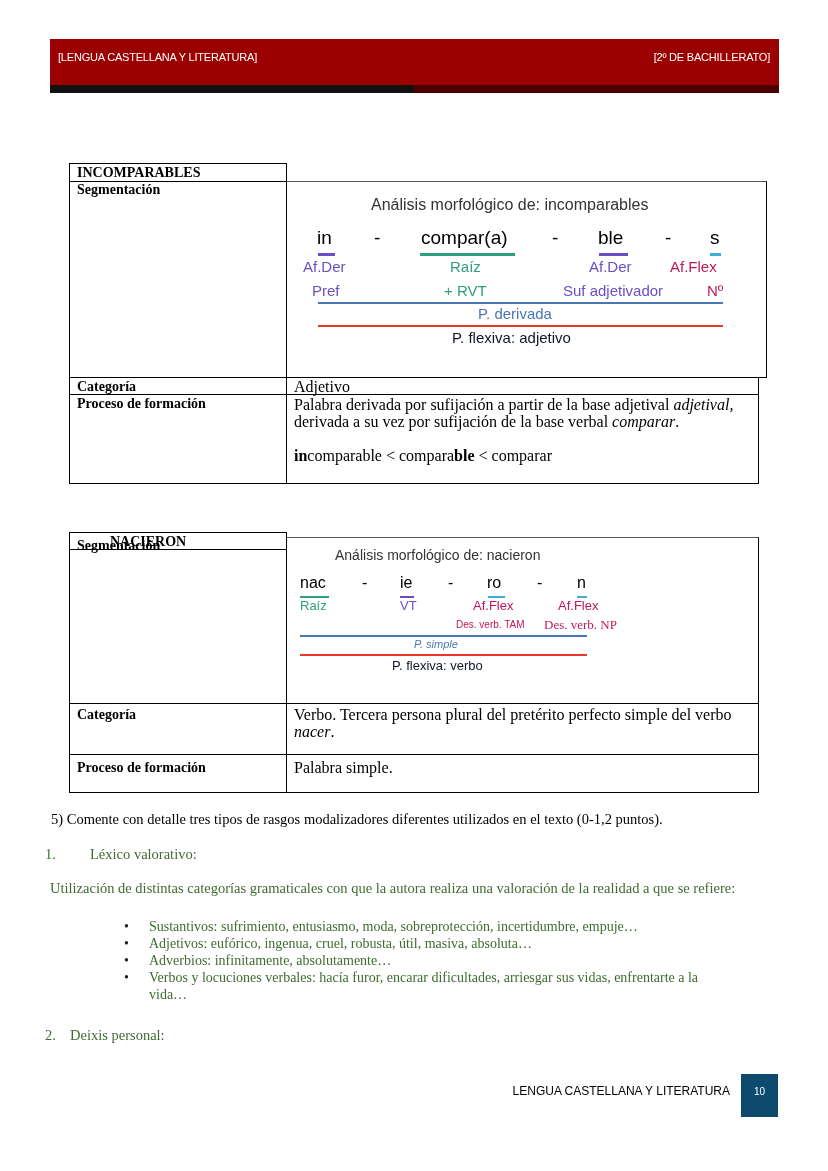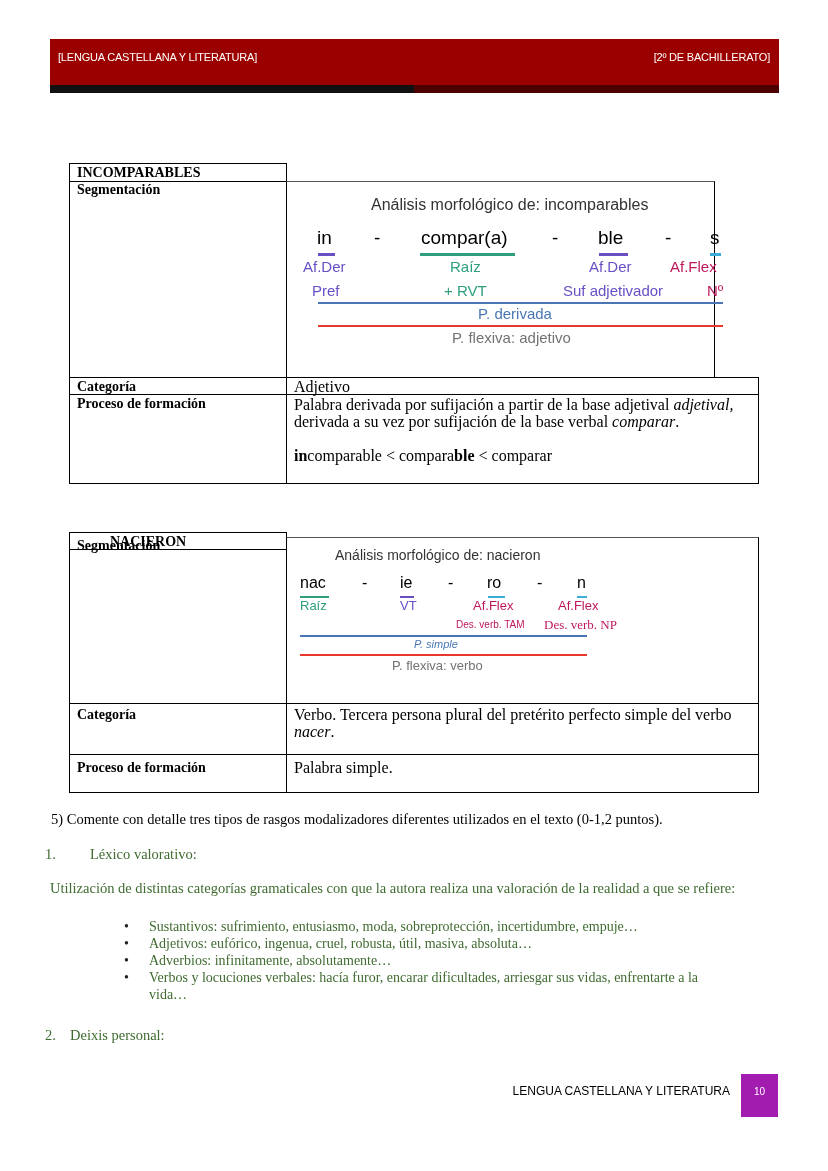--- a/index.html
+++ b/index.html
@@ -9,44 +9,44 @@
   .hdr-l{left:8px;} .hdr-r{right:9px;}
   .hdr-bar-dark{position:absolute;left:50px;top:85px;width:364px;height:8px;background:#111;}
   .hdr-bar-red{position:absolute;left:414px;top:85px;width:365px;height:8px;background:#4d0000;}
 
   .tbl{position:absolute;left:69px;}
   .cell{position:absolute;box-sizing:border-box;border:1px solid #000;}
   .lbl{font-weight:bold;font-size:14px;padding:0 7px;line-height:17px;}
   .val{font-size:16px;padding:1px 7px;line-height:17px;}
   .seg-box{position:absolute;box-sizing:border-box;border:1px solid #000;border-top:1px solid #555;}
   .sans{font-family:"Liberation Sans",sans-serif;position:absolute;white-space:nowrap;}
-  .purple{color:#6a4fc4;} .green{color:#2e9e7e;} .cyan{color:#be185d;} .blue{color:#4a77b4;} .red{color:#737373;} .dgray{color:#333;}
+  .purple{color:#6a4fc4;} .green{color:#2e9e7e;} .cyan{color:#be185d;} .blue{color:#4a77b4;} .red{color:#0f172a;} .dgray{color:#333;}
   .ul{position:absolute;height:3px;}
 
   .p{position:absolute;font-size:14.5px;white-space:nowrap;}
   .green-t{color:#3f6b30;}
   .bul{position:absolute;font-size:14px;color:#3f6b30;line-height:17px;}
   .bul .dot{position:absolute;left:-25px;top:0;color:#222;}
   .ftr{position:absolute;right:98px;top:1084px;font-family:"Liberation Sans",sans-serif;font-size:12px;}
-  .pg{position:absolute;left:741px;top:1074px;width:37px;height:43px;background:#a21caf;color:#fff;font-family:"Liberation Sans",sans-serif;font-size:10px;text-align:center;line-height:35px;}
+  .pg{position:absolute;left:741px;top:1074px;width:37px;height:43px;background:#0c4a6e;color:#fff;font-family:"Liberation Sans",sans-serif;font-size:10px;text-align:center;line-height:35px;}
 </style>
 </head>
 <body>
 
 <div class="hdr">
   <span class="hdr-l">[LENGUA CASTELLANA Y LITERATURA]</span>
   <span class="hdr-r">[2º DE BACHILLERATO]</span>
 </div>
 <div class="hdr-bar-dark"></div>
 <div class="hdr-bar-red"></div>
 
 <div class="tbl" style="top:163px;">
   <div class="cell lbl" style="left:0;top:0;width:218px;height:19px;line-height:17px;">INCOMPARABLES</div>
   <div class="cell lbl" style="left:0;top:18px;width:218px;height:197px;border-top:none;">Segmentación</div>
-  <div class="seg-box" style="left:217px;top:18px;width:429px;height:197px;">
+  <div class="seg-box" style="left:217px;top:18px;width:481px;height:197px;">
     <div class="sans dgray" style="left:84px;top:14px;font-size:16px;">Análisis morfológico de: incomparables</div>
 
     <div class="sans" style="left:30px;top:45px;font-size:19px;">in</div>
     <div class="sans" style="left:87px;top:45px;font-size:19px;">-</div>
     <div class="sans" style="left:134px;top:45px;font-size:19px;">compar(a)</div>
     <div class="sans" style="left:265px;top:45px;font-size:19px;">-</div>
     <div class="sans" style="left:311px;top:45px;font-size:19px;">ble</div>
     <div class="sans" style="left:378px;top:45px;font-size:19px;">-</div>
     <div class="sans" style="left:423px;top:45px;font-size:19px;">s</div>
 

